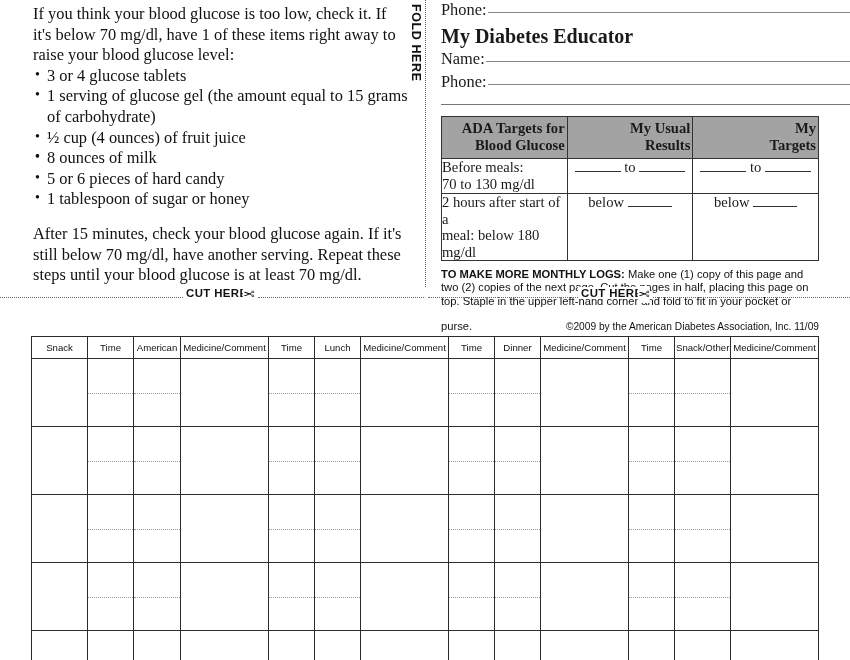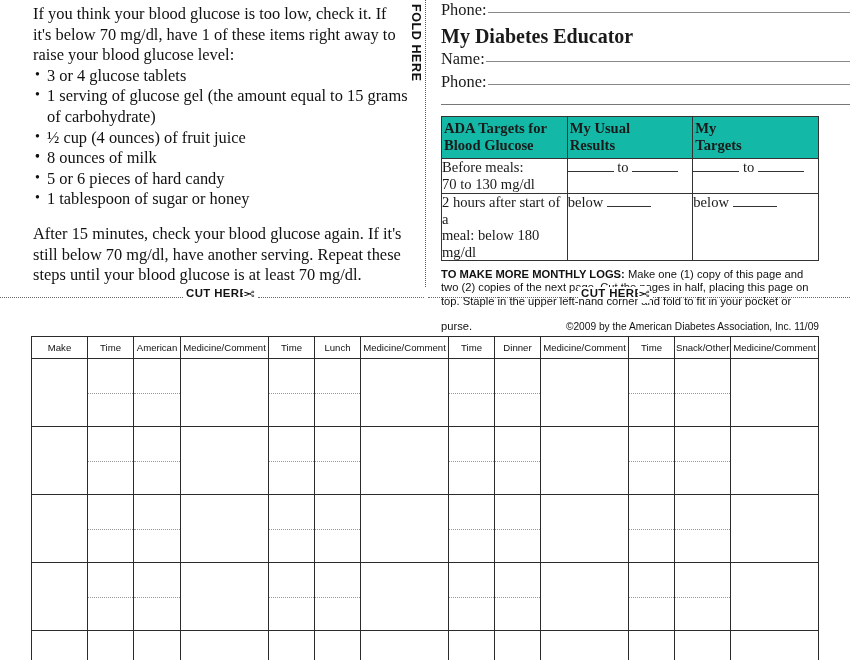--- a/index.html
+++ b/index.html
@@ -129,40 +129,40 @@
     border-collapse: collapse;
     width: 378px;
     table-layout: fixed;
   }
   #ada-table th, #ada-table td {
     border: 1.4px solid #333;
     padding: 0;
     vertical-align: top;
   }
   #ada-table th {
-    background: #14b8a6;
-    text-align: left;
+    background: #a3a3a3;
+    text-align: right;
     font-family: "Liberation Serif", serif;
     font-weight: bold;
     font-size: 14.6px;
     line-height: 17px;
     padding: 3px 2px 4px 2px;
   }
   #ada-table td {
     font-family: "Liberation Serif", serif;
     font-size: 14.6px;
     line-height: 16.5px;
     height: 34px;
   }
   td.ada-desc {
     padding: 2px 0 2px 4px;
     text-align: left;
   }
   td.ada-entry {
-    text-align: left;
+    text-align: center;
     vertical-align: middle;
     font-size: 14.6px;
     white-space: nowrap;
   }
   .blank-line {
     display: inline-block;
     border-bottom: 1.2px solid #333;
     width: 46px;
     height: 12px;
     vertical-align: baseline;
@@ -415,21 +415,21 @@
         <col style="width: 88px;">
         <col style="width: 46px;">
         <col style="width: 46px;">
         <col style="width: 88px;">
         <col style="width: 46px;">
         <col style="width: 56px;">
         <col style="width: 88px;">
       </colgroup>
     <thead>
       <tr id="log-header-row">
-          <th>Make</th>
+          <th>Snack</th>
           <th>Time</th>
           <th>American</th>
           <th>Medicine/Comment</th>
           <th>Time</th>
           <th>Lunch</th>
           <th>Medicine/Comment</th>
           <th>Time</th>
           <th>Dinner</th>
           <th>Medicine/Comment</th>
           <th>Time</th>

